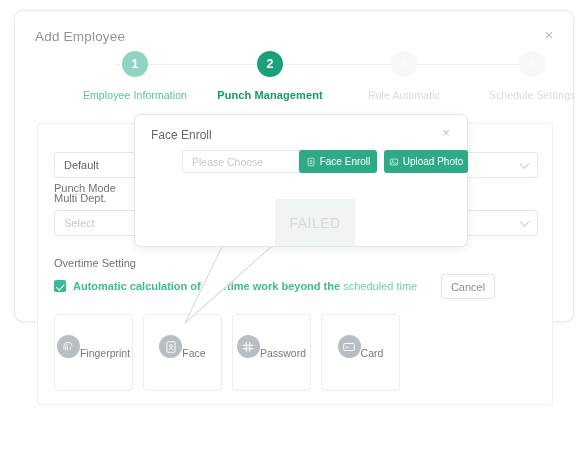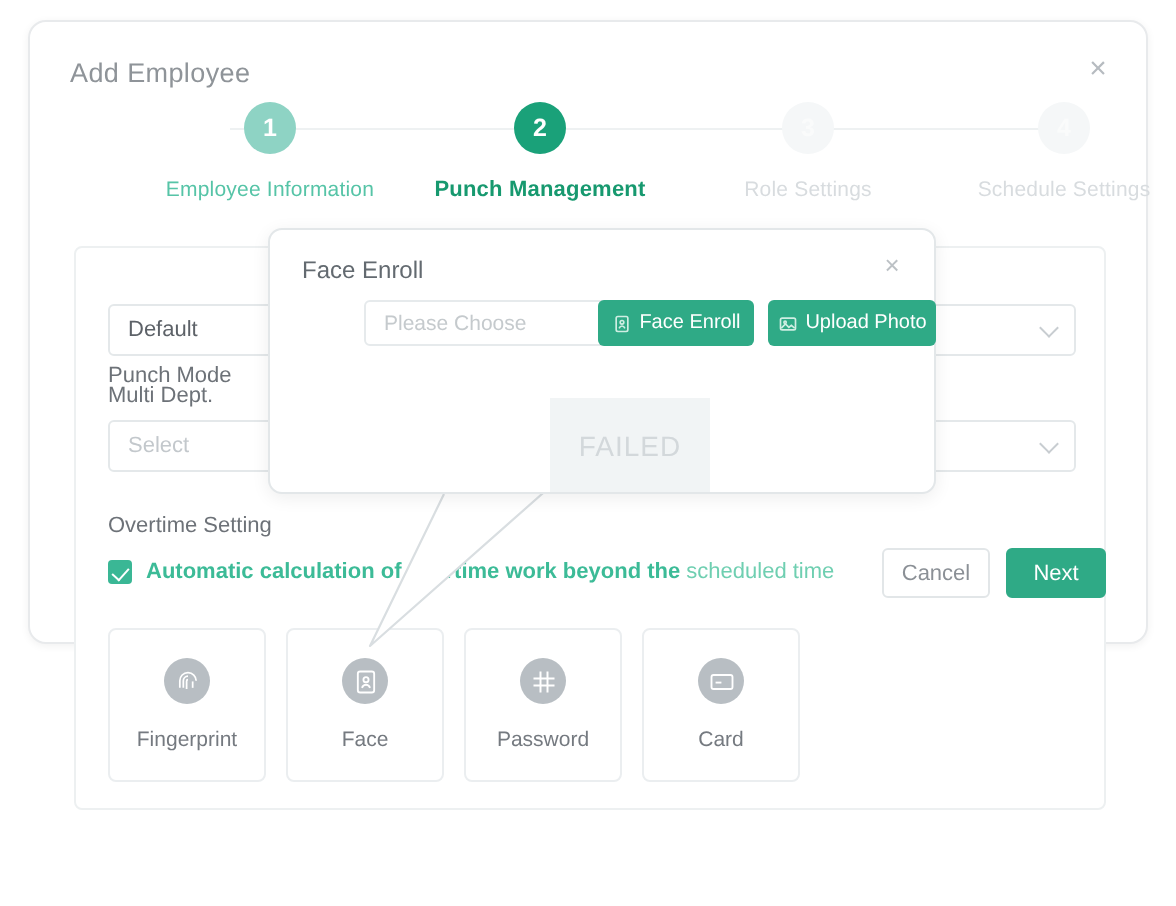--- a/index.html
+++ b/index.html
@@ -114,21 +114,21 @@
   }
   .ot-text { font-size: 11px; color: #3cbb97; font-weight: bold; white-space: nowrap; }
   .ot-text .soft { font-weight: normal; color: #6fcfb1; text-align: center; }
 
   
   .methods { position: absolute; left: 16px; top: 190px; display: flex; gap: 10px; }
   .method {
     width: 79px; height: 77px;
     border: 1px solid #ebeef0; border-radius: 4px;
     background: #fff;
-    display: flex; flex-direction: column;
+    display: flex; flex-direction: row;
     align-items: center; justify-content: center;
     cursor: pointer;
   }
   .method .ic {
     width: 23px; height: 23px; border-radius: 50%;
     background: #b8bec3;
     display: flex; align-items: center; justify-content: center;
     margin-bottom: 12px;
   }
   .method .nm { font-size: 10.5px; color: #757a80; }
@@ -215,21 +215,21 @@
         <div class="step-label">Employee Information</div>
       </div>
 
       <div class="step active" style="left:168px;">
         <div class="step-circle">2</div>
         <div class="step-label">Punch Management</div>
       </div>
 
       <div class="step todo" style="left:302px;">
         <div class="step-circle">3</div>
-        <div class="step-label">Role Settings</div>
+        <div class="step-label">Role Automatic</div>
       </div>
 
       <div class="step todo" style="left:430px;">
         <div class="step-circle">4</div>
         <div class="step-label">Schedule Settings</div>
       </div>
     </div>
 
     <div class="body-panel">
 
@@ -295,21 +295,20 @@
               <path d="M6.5 12.5h5"></path>
             </svg>
           </span>
           <span class="nm">Card</span>
         </div>
 
       </div>
     </div>
 
     <div class="btn btn-cancel">Cancel</div>
-    <div class="btn btn-next">Next</div>
   </div>
 
   <svg class="callout-tail" viewBox="0 0 340 220">
     <path d="M92 137 L55 213 L167 114" fill="#ffffff" stroke="#d9dee1" stroke-width="1.1" stroke-linejoin="round"></path>
   </svg>
 
   <div class="callout">
     <div class="callout-title">Face Enroll</div>
     <div class="callout-close">×</div>
 

